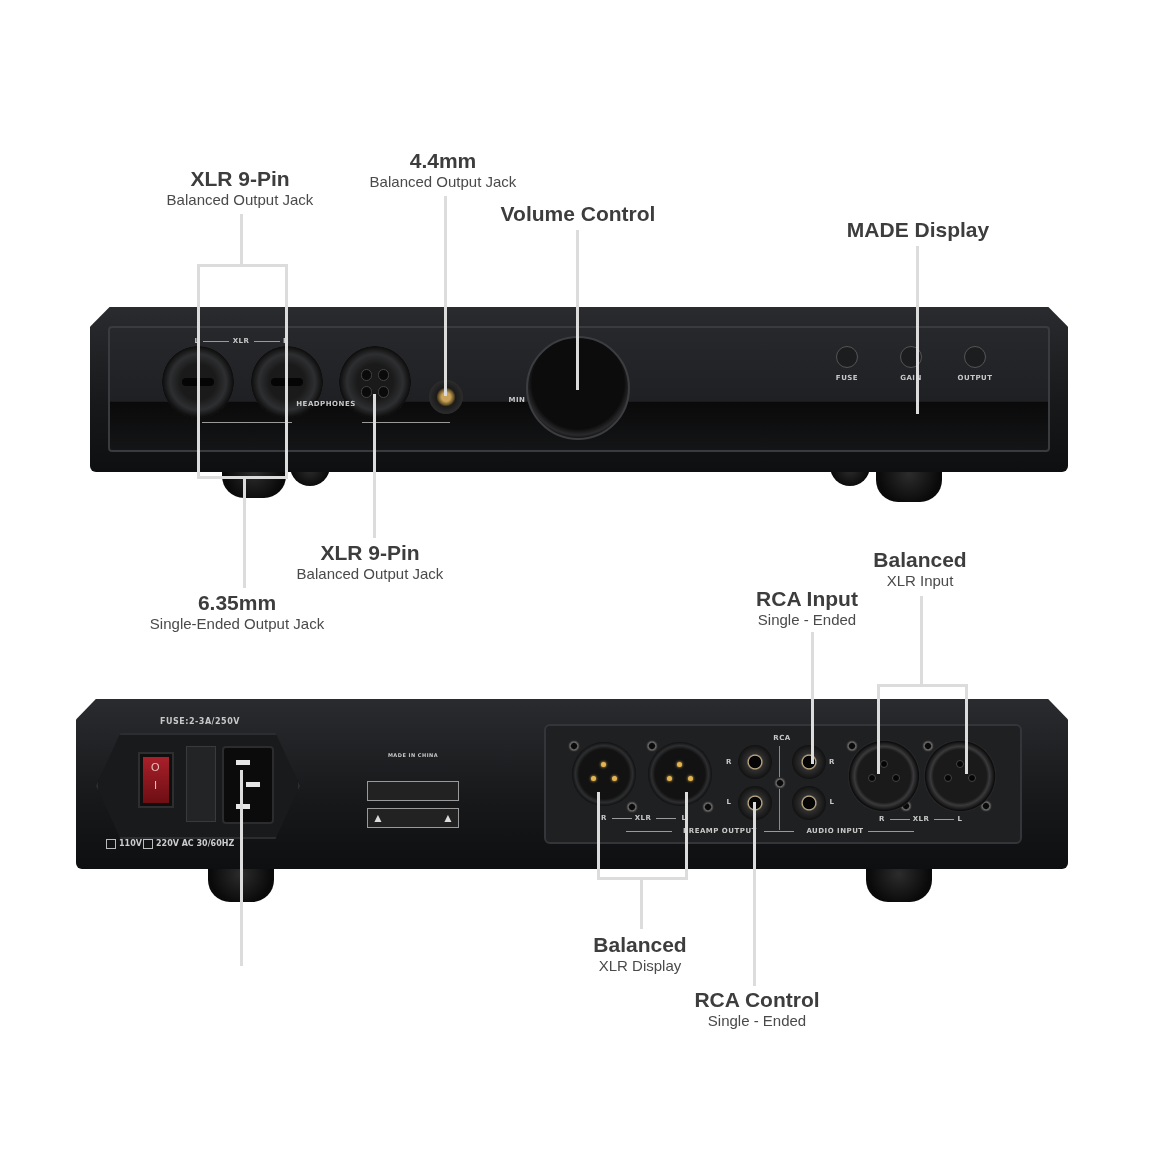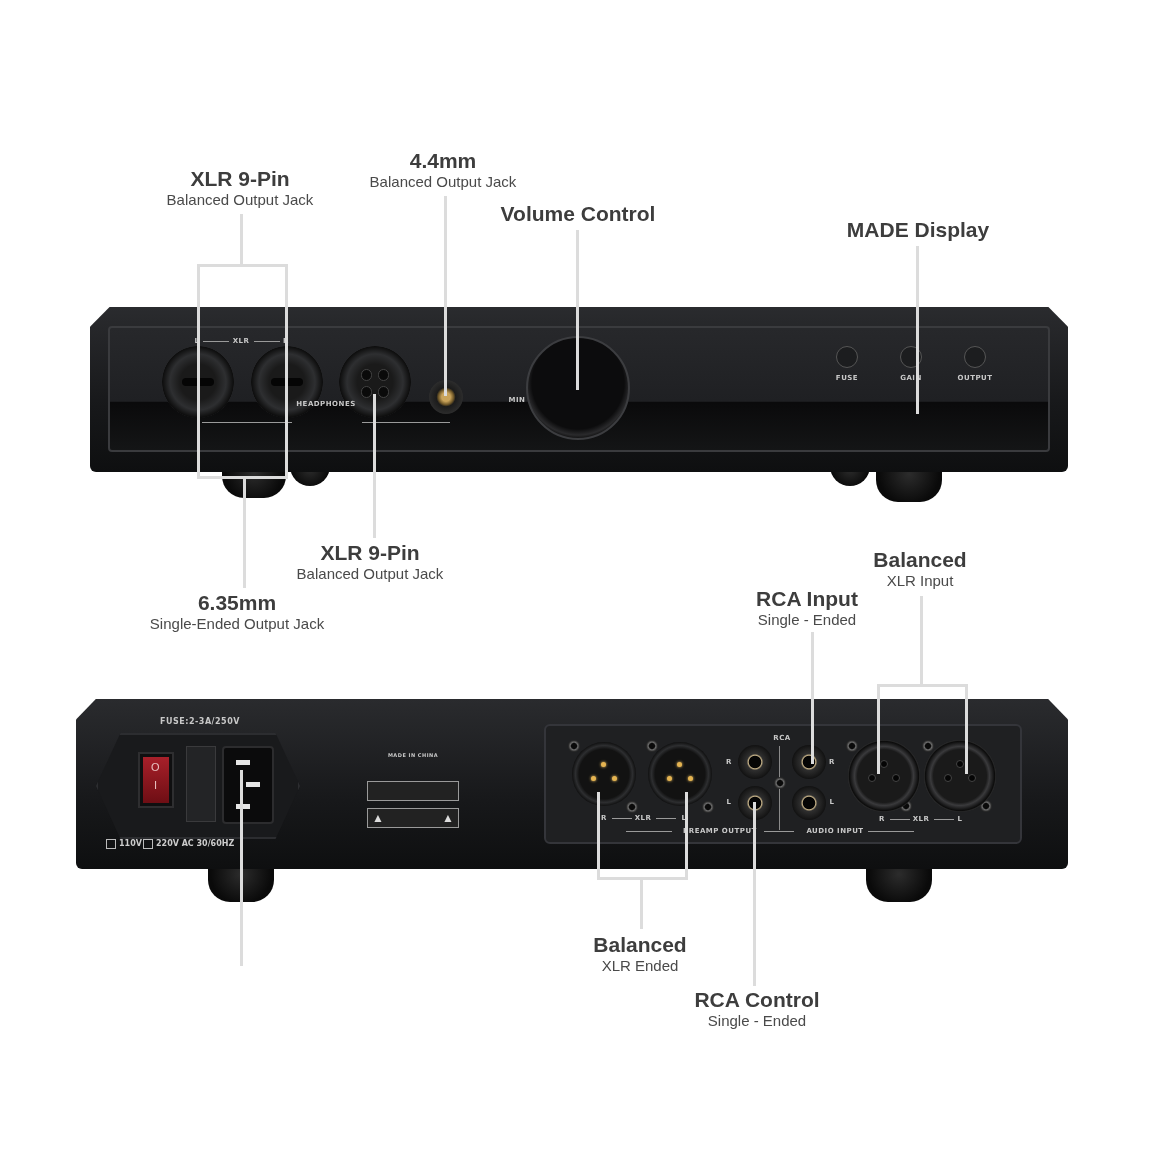--- a/index.html
+++ b/index.html
@@ -257,19 +257,19 @@
   <div class="label" style="left:920px;top:549px;">
     <span class="t">Balanced</span>
     <span class="s">XLR Input</span>
   </div>
   <div class="label" style="left:807px;top:588px;">
     <span class="t">RCA Input</span>
     <span class="s">Single - Ended</span>
   </div>
   <div class="label" style="left:640px;top:934px;">
     <span class="t">Balanced</span>
-    <span class="s">XLR Ended</span>
+    <span class="s">XLR Display</span>
   </div>
   <div class="label" style="left:757px;top:989px;">
     <span class="t">RCA Control</span>
     <span class="s">Single - Ended</span>
   </div>
 </div>
 
 </body></html>

